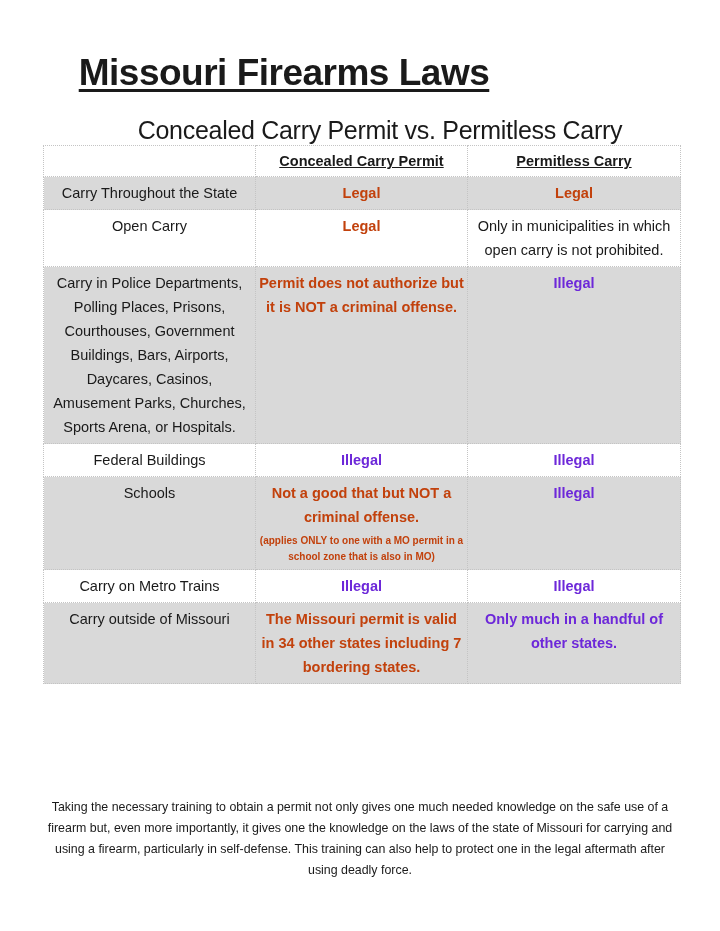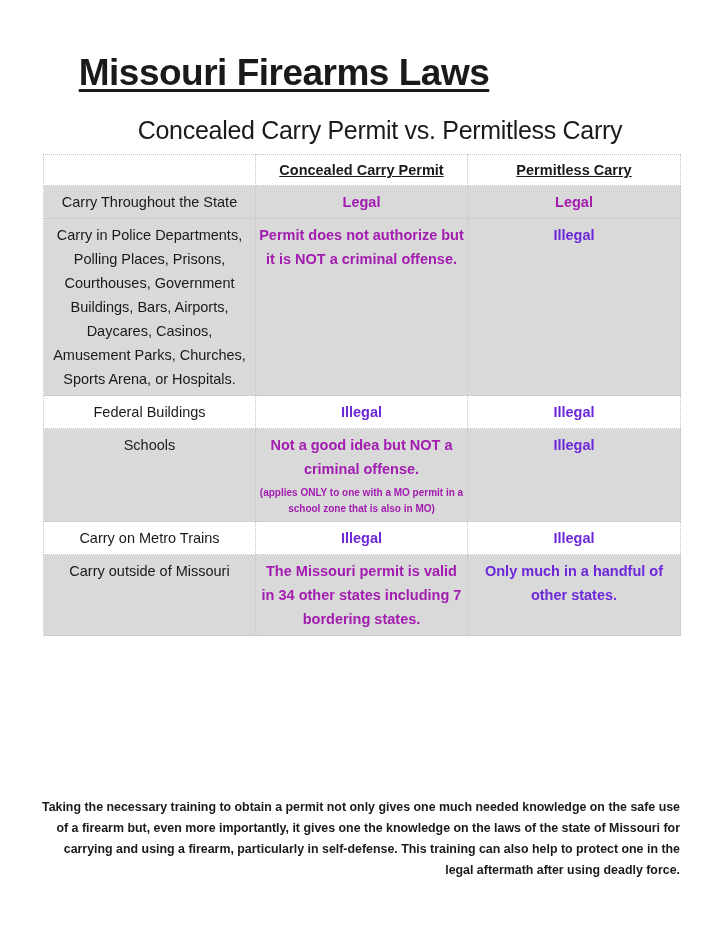--- a/index.html
+++ b/index.html
@@ -10,38 +10,38 @@
   .title {
     position: absolute; left: 0; width: 568px; top: 52px; text-align: center;
     font-size: 37px; font-weight: bold; letter-spacing: -0.5px;
   }
   .title span { text-decoration: underline; text-decoration-thickness: 3px; text-underline-offset: 4px; }
   .subtitle {
     position: absolute; left: 0; width: 720px; top: 116px; text-align: center;
     font-size: 25px; letter-spacing: -0.3px; margin-left: 20px;
   }
   table.grid {
-    position: absolute; left: 43px; top: 154px; width: 637px;
+    position: absolute; left: 43px; top: 145px; width: 637px;
     border-collapse: collapse; table-layout: fixed;
     font-size: 14.5px;
   }
   table.grid td, table.grid th {
     border: 1px dotted #c4c4c4; text-align: center; vertical-align: top;
     padding: 4px 3px 4px 3px; line-height: 24px;
   }
   table.grid th { font-weight: bold; text-decoration: underline; font-size: 14.5px; padding-top: 3px; padding-bottom: 3px; }
   col.c1 { width: 212px; } col.c2 { width: 212px; } col.c3 { width: 213px; }
   tr.shade td { background: #d9d9d9; }
-  .green { color: #a21caf; font-weight: bold; }
+  .green { color: #c2410c; font-weight: bold; }
   .red { color: #6d28d9; font-weight: bold; }
   .plain { color: #1a1a1a; }
   .note { display: block; font-size: 10px; line-height: 16px; margin-top: 4px; }
   .footer {
-    position: absolute; left: 40px; width: 640px; top: 797px; text-align: right;
-    font-size: 12.4px; line-height: 21px; color: #1a1a1a; font-weight: bold;
+    position: absolute; left: 40px; width: 640px; top: 797px; text-align: center;
+    font-size: 12.4px; line-height: 21px; color: #1a1a1a;
   }
 </style>
 </head>
 <body>
 
 <div class="title"><span>Missouri Firearms Laws</span></div>
 <div class="subtitle">Concealed Carry Permit vs. Permitless Carry</div>
 
 <table class="grid">
   <colgroup>
@@ -55,33 +55,38 @@
       <th>Concealed Carry Permit</th>
       <th>Permitless Carry</th>
     </tr>
   </thead>
   <tbody id="rows">
       <tr class="shade">
         <td class="plain">Carry Throughout the State</td>
         <td class="green"><span>Legal</span></td>
         <td class="green">Legal</td>
       </tr>
+      <tr>
+        <td class="plain">Open Carry</td>
+        <td class="green"><span>Legal</span></td>
+        <td class="plain">Only in municipalities in which open carry is not prohibited.</td>
+      </tr>
       <tr class="shade">
         <td class="plain">Carry in Police Departments, Polling Places, Prisons, Courthouses, Government Buildings, Bars, Airports, Daycares, Casinos, Amusement Parks, Churches, Sports Arena, or Hospitals.</td>
         <td class="green"><span>Permit does not authorize but it is NOT a criminal offense.</span></td>
         <td class="red">Illegal</td>
       </tr>
       <tr>
         <td class="plain">Federal Buildings</td>
         <td class="red"><span>Illegal</span></td>
         <td class="red">Illegal</td>
       </tr>
       <tr class="shade">
         <td class="plain">Schools</td>
-        <td class="green"><span>Not a good idea but NOT a criminal offense.</span><span class="note">(applies ONLY to one with a MO permit in a school zone that is also in MO)</span></td>
+        <td class="green"><span>Not a good that but NOT a criminal offense.</span><span class="note">(applies ONLY to one with a MO permit in a school zone that is also in MO)</span></td>
         <td class="red">Illegal</td>
       </tr>
       <tr>
         <td class="plain">Carry on Metro Trains</td>
         <td class="red"><span>Illegal</span></td>
         <td class="red">Illegal</td>
       </tr>
       <tr class="shade">
         <td class="plain">Carry outside of Missouri</td>
         <td class="green"><span>The Missouri permit is valid in 34 other states including 7 bordering states.</span></td>

